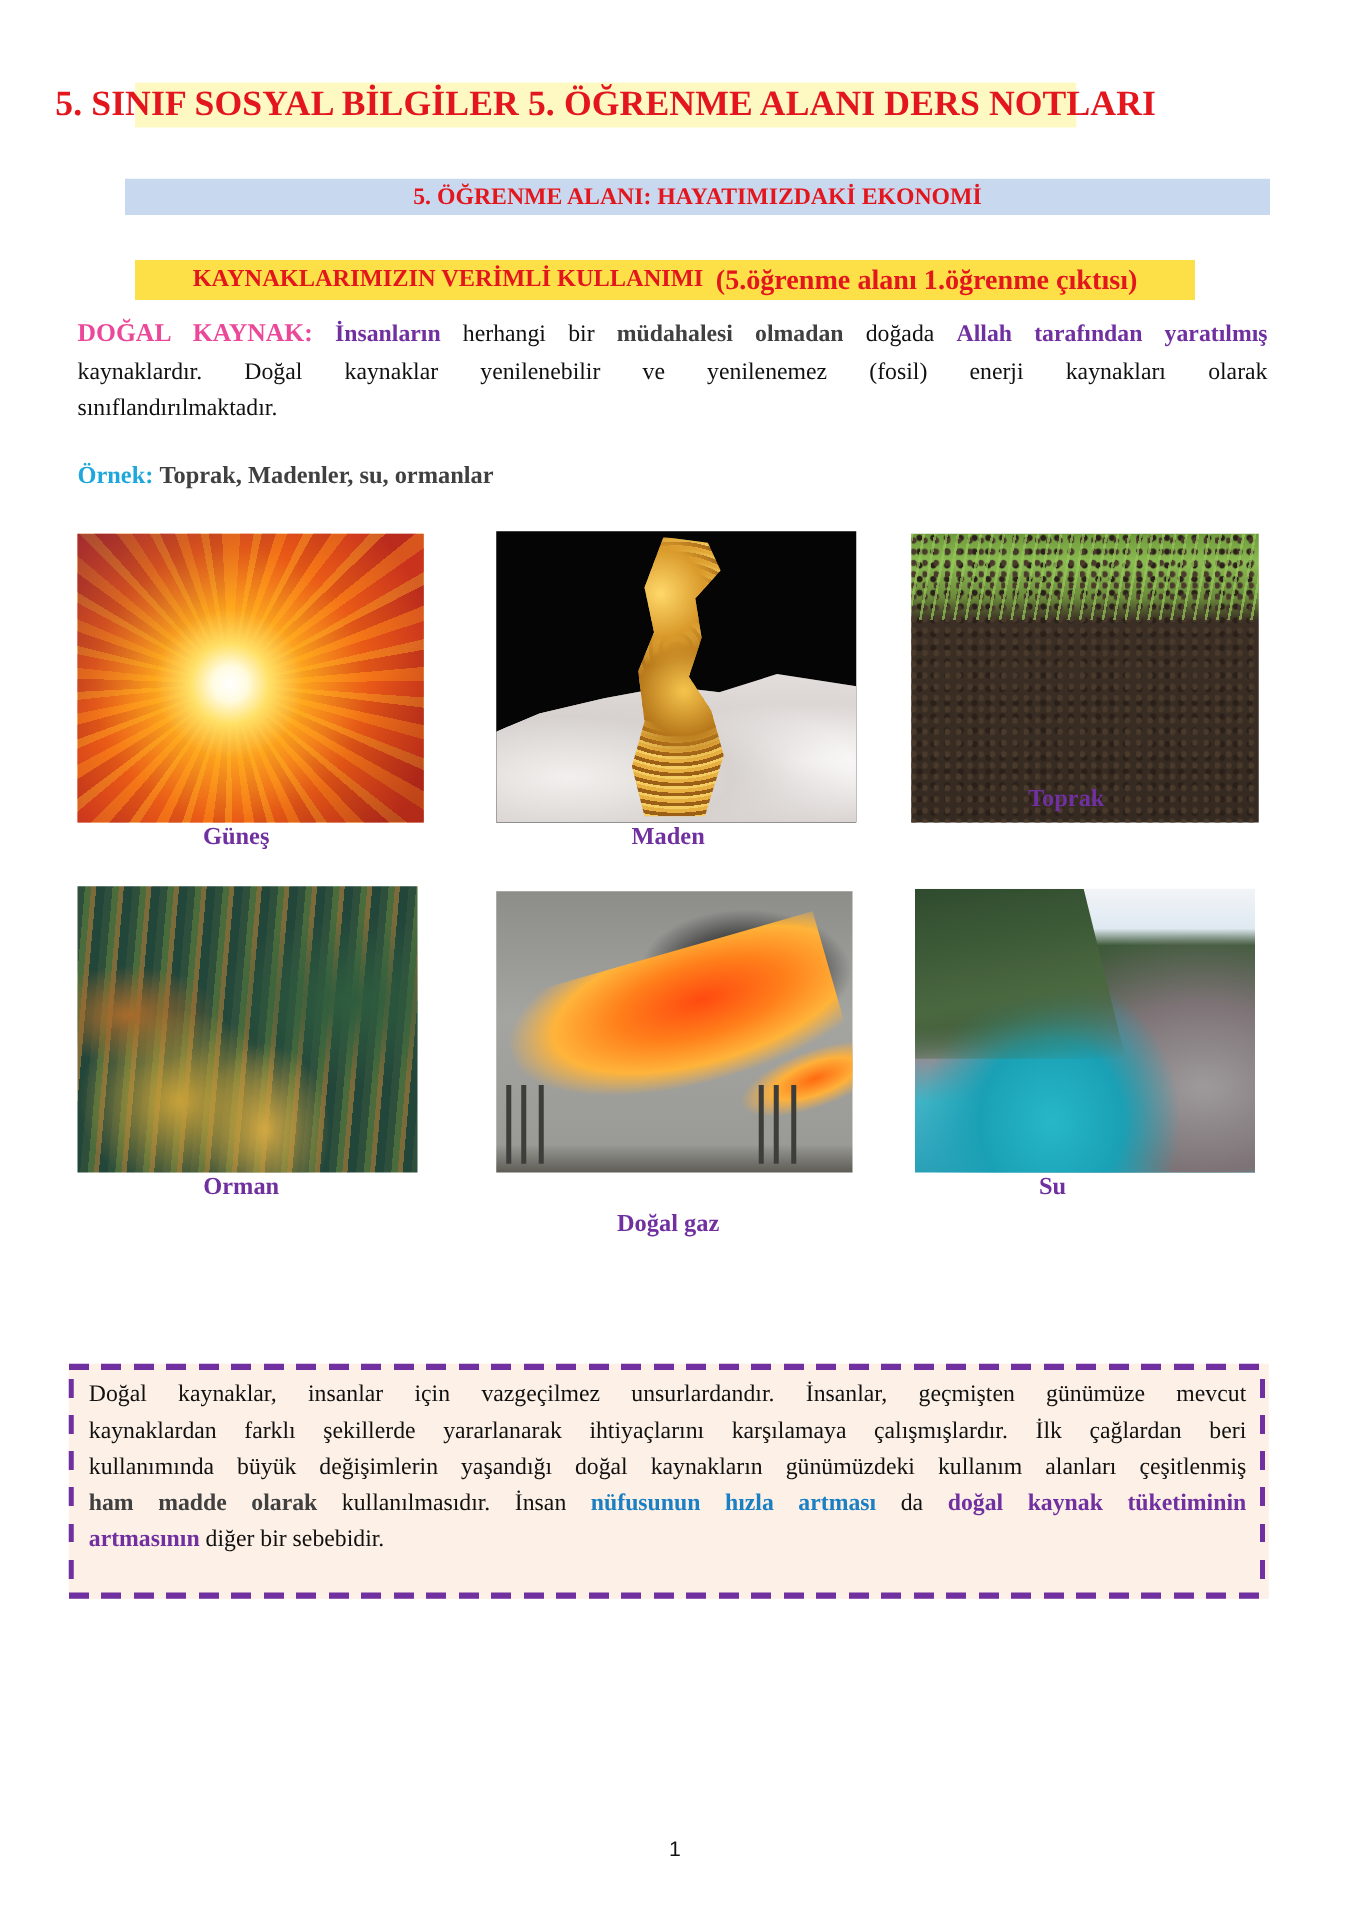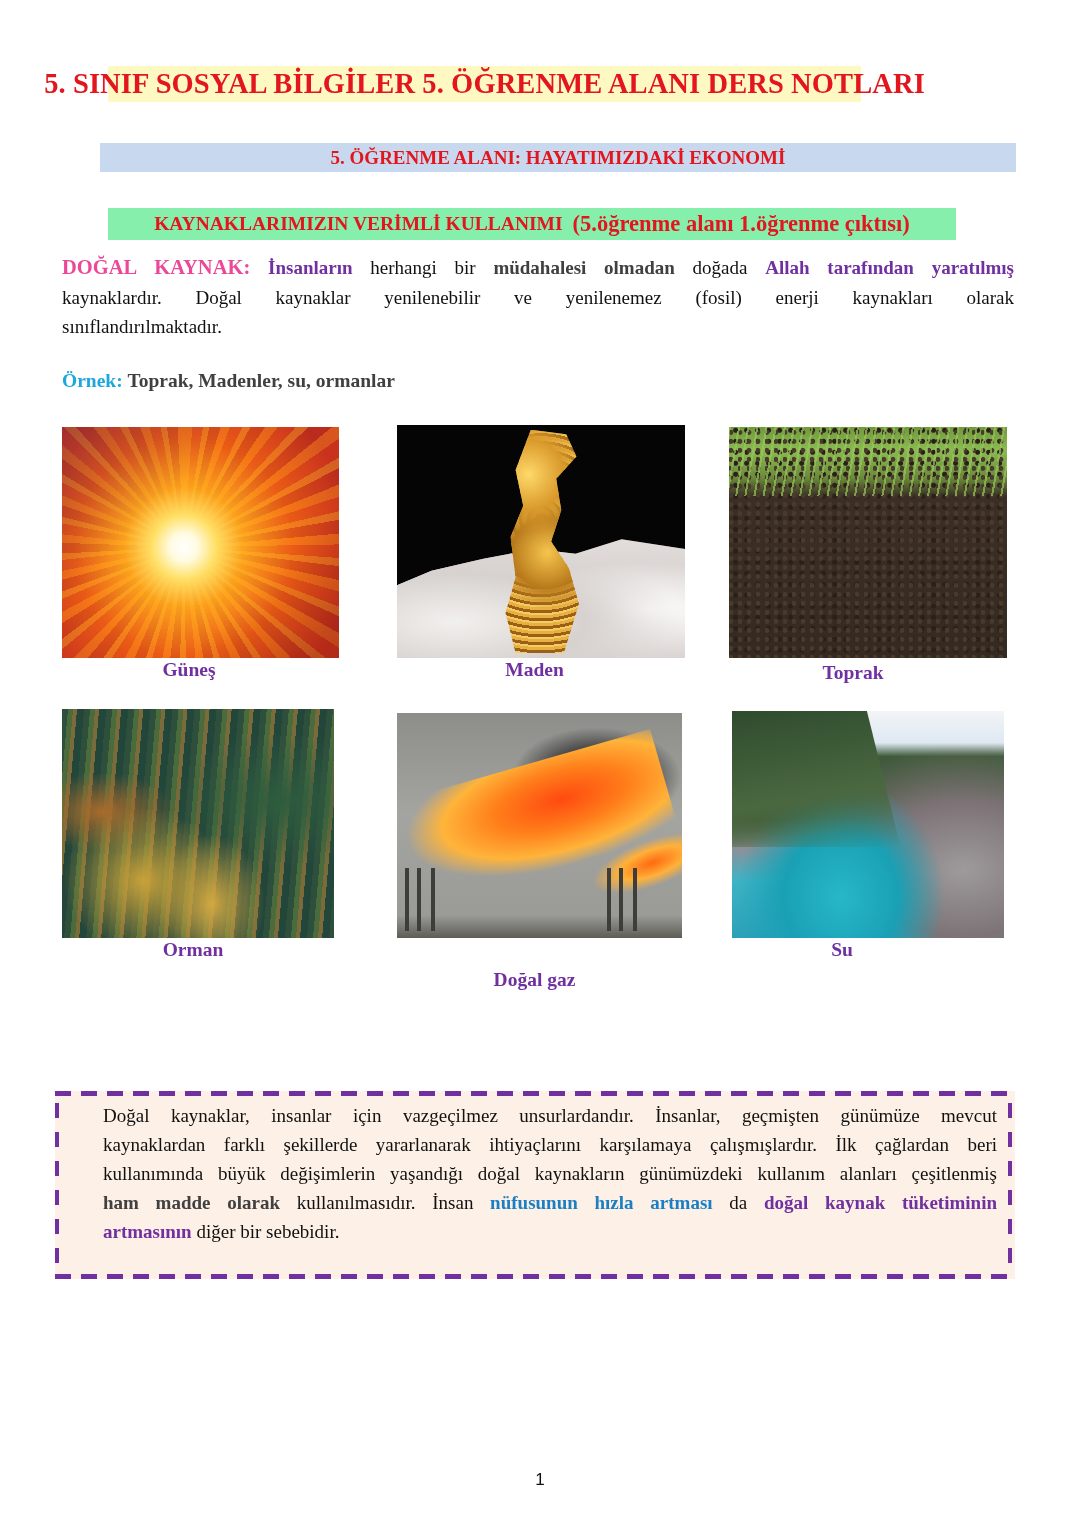--- a/index.html
+++ b/index.html
@@ -13,21 +13,21 @@
   .title-band span { color: #e3161e; font-weight: bold; font-size: 28.5px; letter-spacing: 0.1px; white-space: nowrap; }
 
   .sub-band {
     position: absolute; left: 100px; top: 143px; width: 916px; height: 29px;
     background: #c8d9ef; display: flex; align-items: center; justify-content: center;
   }
   .sub-band span { color: #e3161e; font-weight: bold; font-size: 19px; white-space: nowrap; }
 
   .section-band {
     position: absolute; left: 108px; top: 208px; width: 848px; height: 32px;
-    background: #86efac; display: flex; align-items: center; justify-content: center;
+    background: #fde047; display: flex; align-items: center; justify-content: center;
     white-space: nowrap;
   }
   .section-band .s1 { color: #e3161e; font-weight: bold; font-size: 19.5px; }
   .section-band .s2 { color: #e3161e; font-weight: bold; font-size: 22.5px; margin-left: 10px; }
 
   .definition {
     position: absolute; left: 62px; top: 253px; width: 952px;
     font-size: 19px; line-height: 29.5px; text-align: justify; text-align-last: left;
   }
   .definition .def-line1 { display: block; text-align: justify; text-align-last: justify; }
@@ -137,21 +137,21 @@
   .note-box .dash-left, .note-box .dash-right {
     position: absolute; top: 12px; bottom: 12px; width: 4px;
     background: repeating-linear-gradient(180deg, #7030a0 0 15px, rgba(0,0,0,0) 15px 29px);
   }
   .note-box .dash-left { left: 0; }
   .note-box .dash-right { right: 3px; }
   .note-text {
     position: absolute; left: 16px; top: 10px; width: 926px;
     font-size: 19px; line-height: 29px; text-align: justify;
   }
-  .note-text .ln { display: block; text-align: justify; text-align-last: justify; margin-left: 32px; }
+  .note-text .ln { display: block; text-align: justify; text-align-last: justify; }
   .note-text .ln.last { text-align-last: left; }
 
   .page-number {
     position: absolute; left: 0; width: 1080px; top: 1470px; text-align: center;
     font-family: "Liberation Sans", sans-serif; font-size: 17px; color: #111;
   }
 </style>
 </head>
 <body>
 
@@ -185,21 +185,21 @@
 <div class="photo sun" style="left:62px; top:427px; width:277px; height:231px;"></div>
 <div class="caption" style="left:62px; width:254px; top:659px;">Güneş</div>
 
 <div class="photo gold" style="left:397px; top:425px; width:288px; height:233px;">
   <div class="rock"></div>
   <div class="nugget"></div>
 </div>
 <div class="caption" style="left:397px; width:275px; top:659px;">Maden</div>
 
 <div class="photo soil" style="left:729px; top:427px; width:278px; height:231px;"></div>
-<div class="caption" style="left:729px; width:248px; top:662px;">Toprak</div>
+<div class="caption" style="left:729px; width:248px; top:629px;">Toprak</div>
 
 <div class="photo forest" style="left:62px; top:709px; width:272px; height:229px;"></div>
 <div class="caption" style="left:62px; width:262px; top:939px;">Orman</div>
 
 <div class="photo flare" style="left:397px; top:713px; width:285px; height:225px;">
   <div class="smoke"></div>
   <div class="fire"></div>
   <div class="fire2"></div>
   <div class="stack" style="left:8px;"></div>
   <div class="stack" style="left:20px;"></div>

